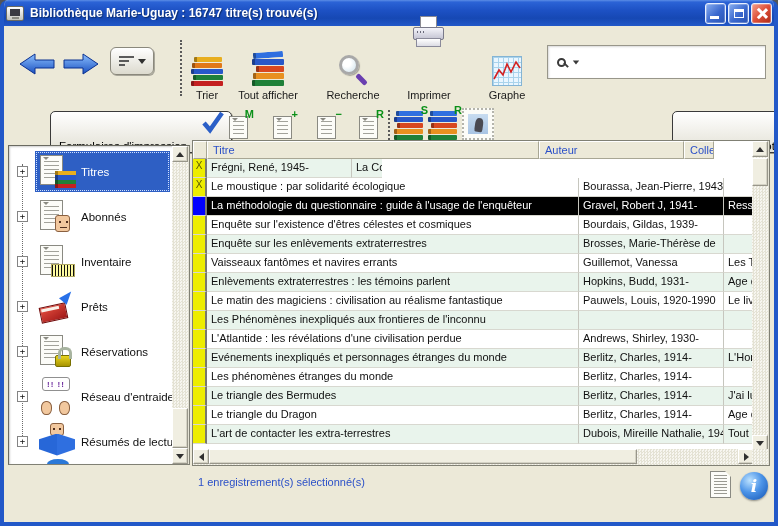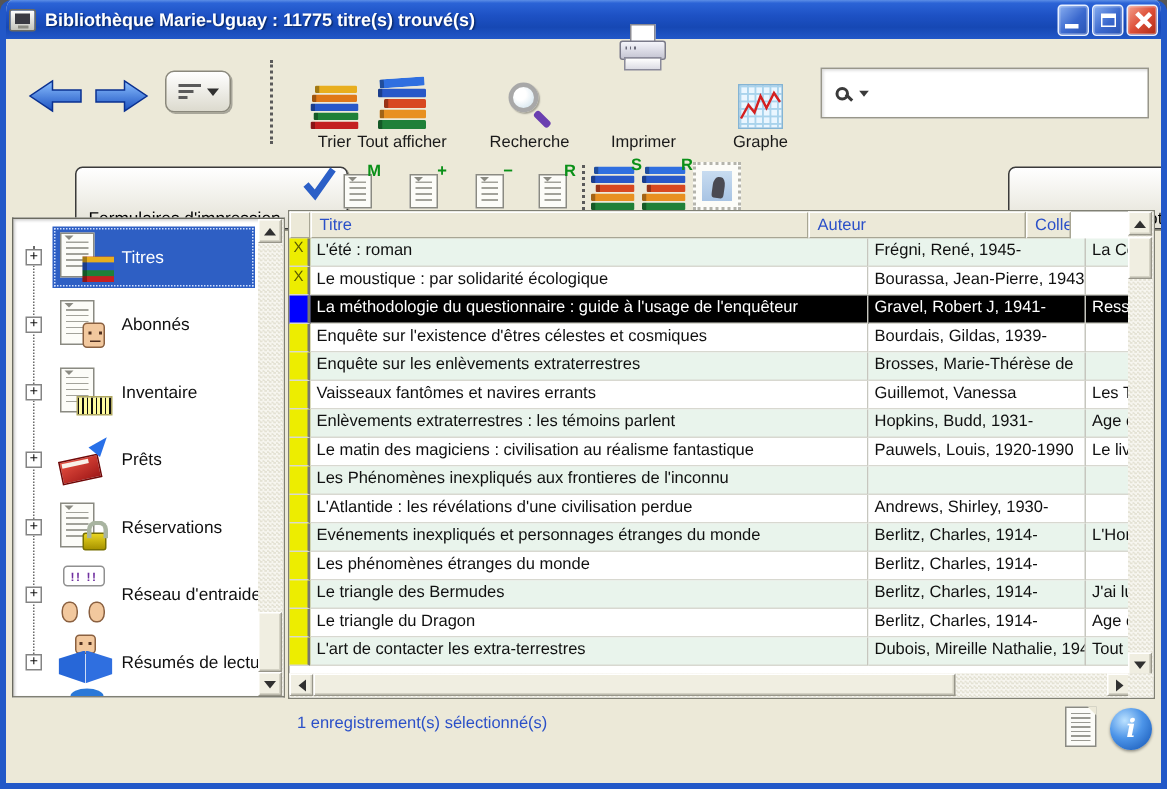--- a/index.html
+++ b/index.html
@@ -170,21 +170,21 @@
     background:radial-gradient(circle at 35% 30%,#BCE2FF 0%,#4C94E8 45%,#1050B0 100%);box-shadow:0 1px 2px rgba(0,0,0,.4);
     color:#fff;font-family:"DejaVu Serif",serif;font-weight:bold;font-style:italic;font-size:17px;line-height:26px;}
 </style>
 </head>
 <body>
 
 <div class="window">
 
   <div class="titlebar">
     <span class="app-icon"></span>
-    <span class="title-text">Bibliothèque Marie-Uguay : 11775 titre(s) trouvé(s)</span>
+    <span class="title-text">Bibliothèque Marie-Uguay : 16747 titre(s) trouvé(s)</span>
     <span class="winbtns">
       <button class="wbtn">
           <span class="g-min"></span>
         </button>
       <button class="wbtn">
           <span class="g-max"></span>
         </button>
       <button class="wbtn close">
           <span class="g-close"></span>
         </button>
@@ -219,21 +219,21 @@
       <span class="lines">
           <i></i>
           <i></i>
           <i></i>
         </span>
       <span class="tri-dn"></span>
     </button>
 
     <span class="vsep" style="left:176px;top:14px;height:56px;"></span>
 
-    <button class="tbtn" style="left:196px;width:46px;">
+    <button class="tbtn" style="left:180px;width:46px;">
       <span class="ic">
           <span class="stack stack-trier">
             <i></i>
             <i></i>
             <i></i>
             <i></i>
             <i></i>
           </span>
         </span>
       <span>Trier</span>
@@ -453,21 +453,20 @@
       <div class="thead">
         <span class="th c-mark"></span>
         <span class="th c-title">Titre</span>
         <span class="th c-author">Auteur</span>
         <span class="th c-colle">Colle</span>
       </div>
 
       <div class="tbody">
           <div class="trow stripe">
     <span class="td c-mark">X</span>
-    <span class="td c-title">L'été : roman</span>
     <span class="td c-author">Frégni, René, 1945-</span>
     <span class="td c-colle">La Co</span>
   </div>
           <div class="trow">
     <span class="td c-mark">X</span>
     <span class="td c-title">Le moustique : par solidarité écologique</span>
     <span class="td c-author">Bourassa, Jean-Pierre, 1943-</span>
     <span class="td c-colle"></span>
   </div>
           <div class="trow selected">

